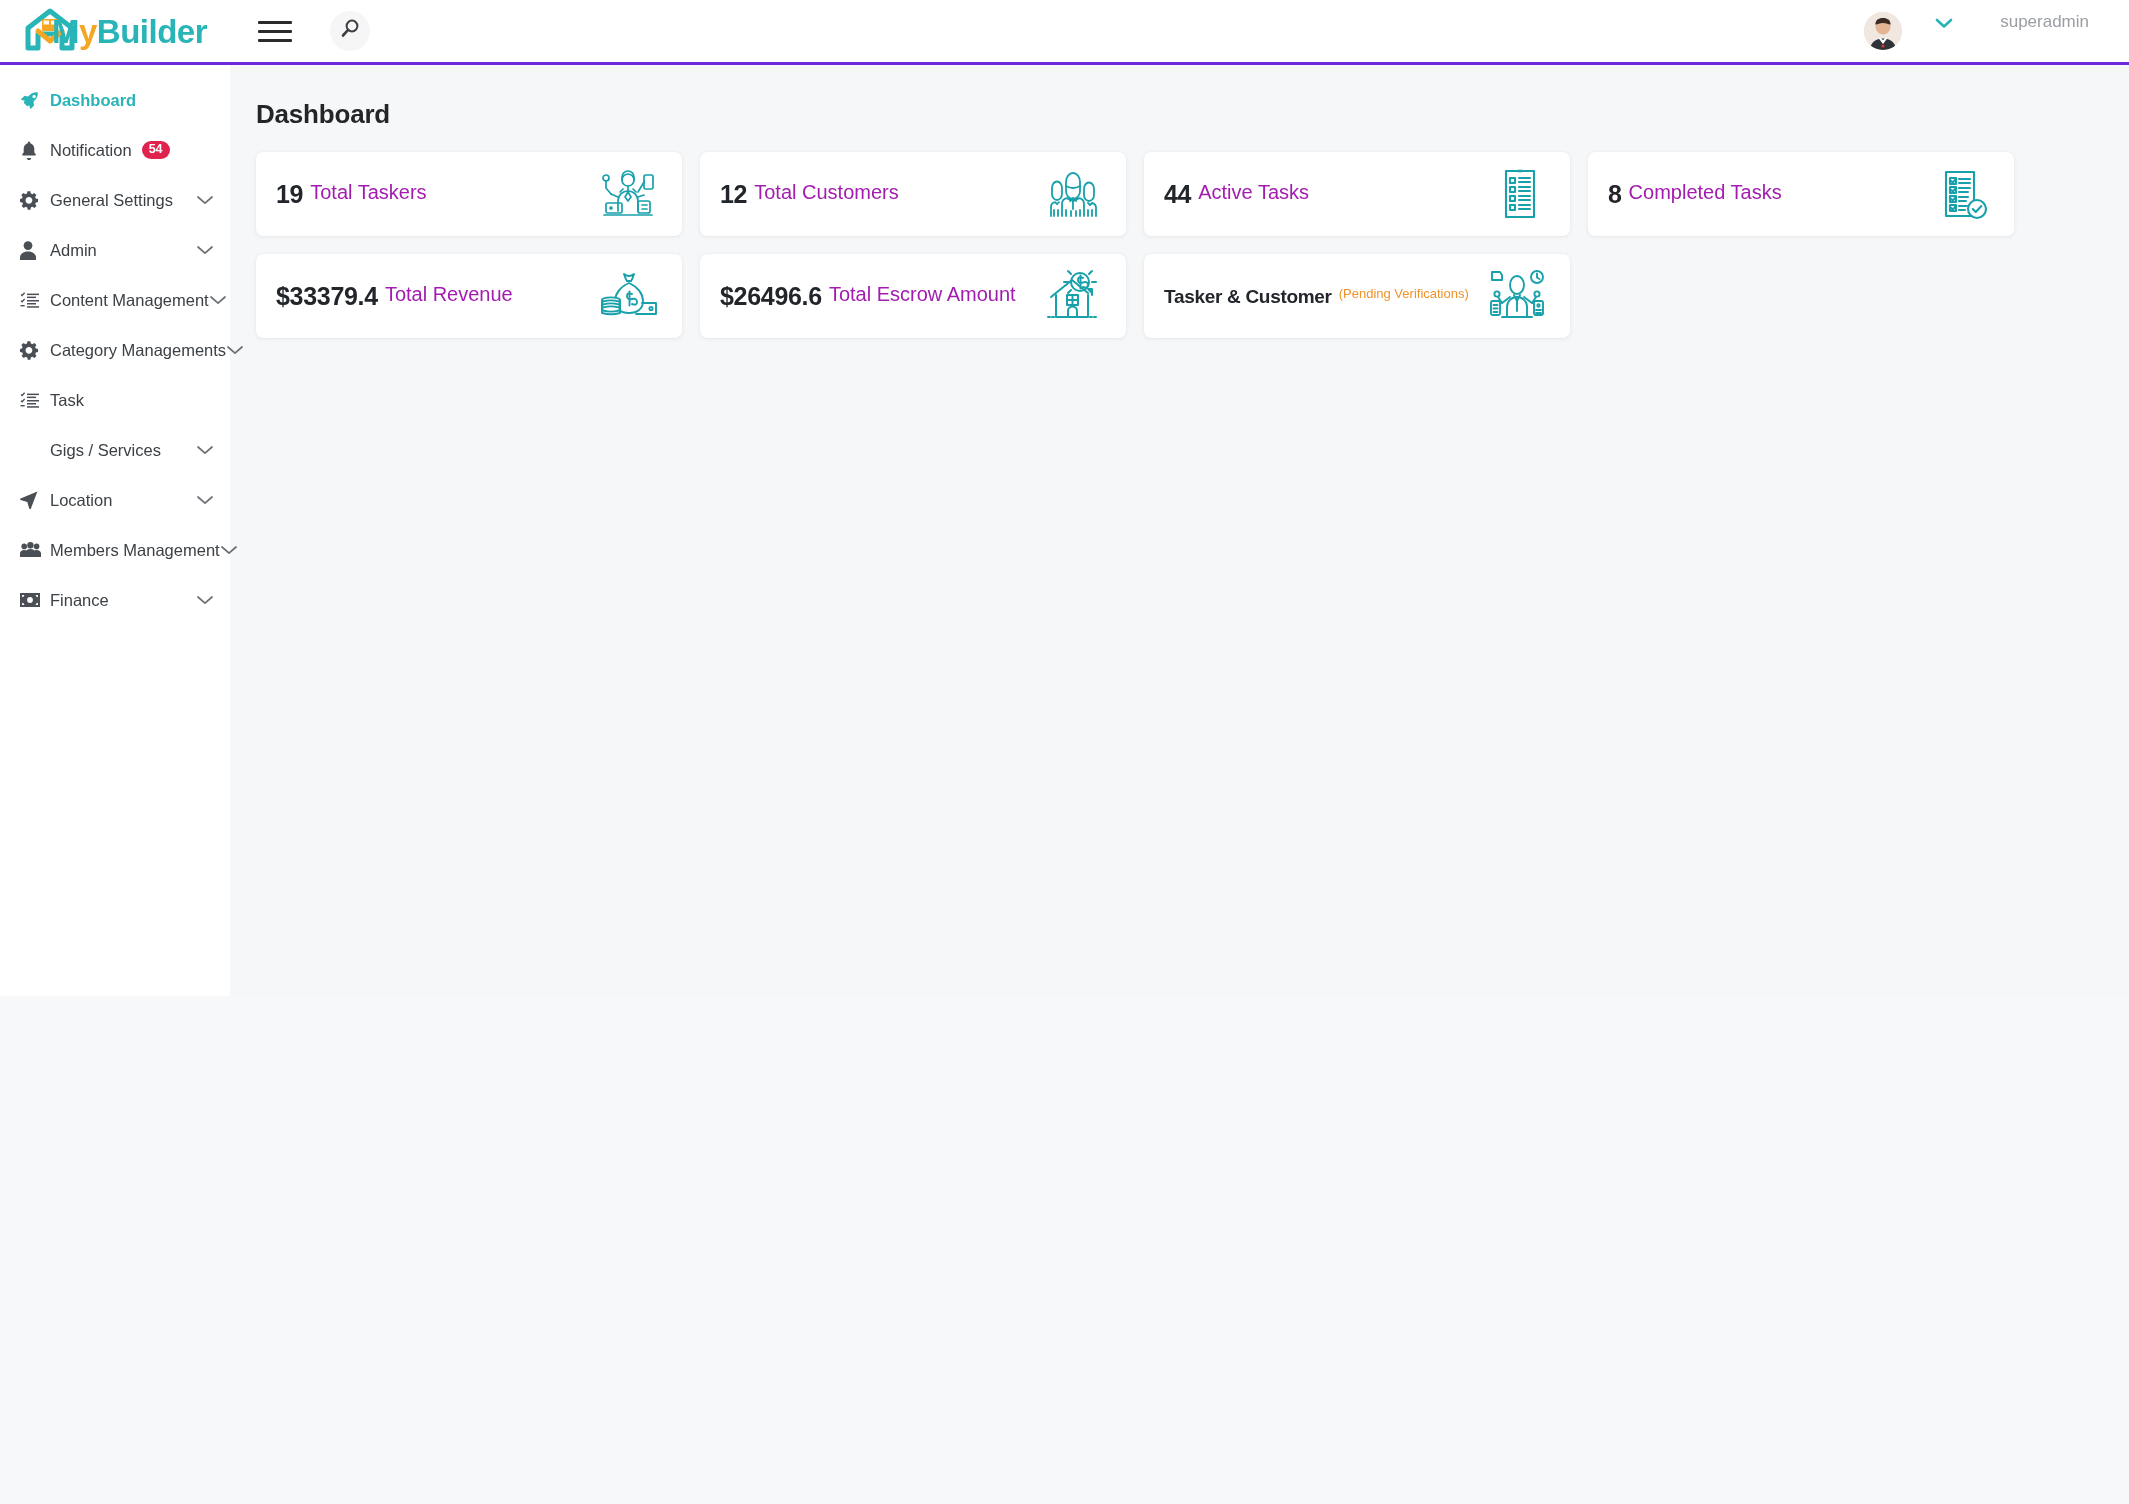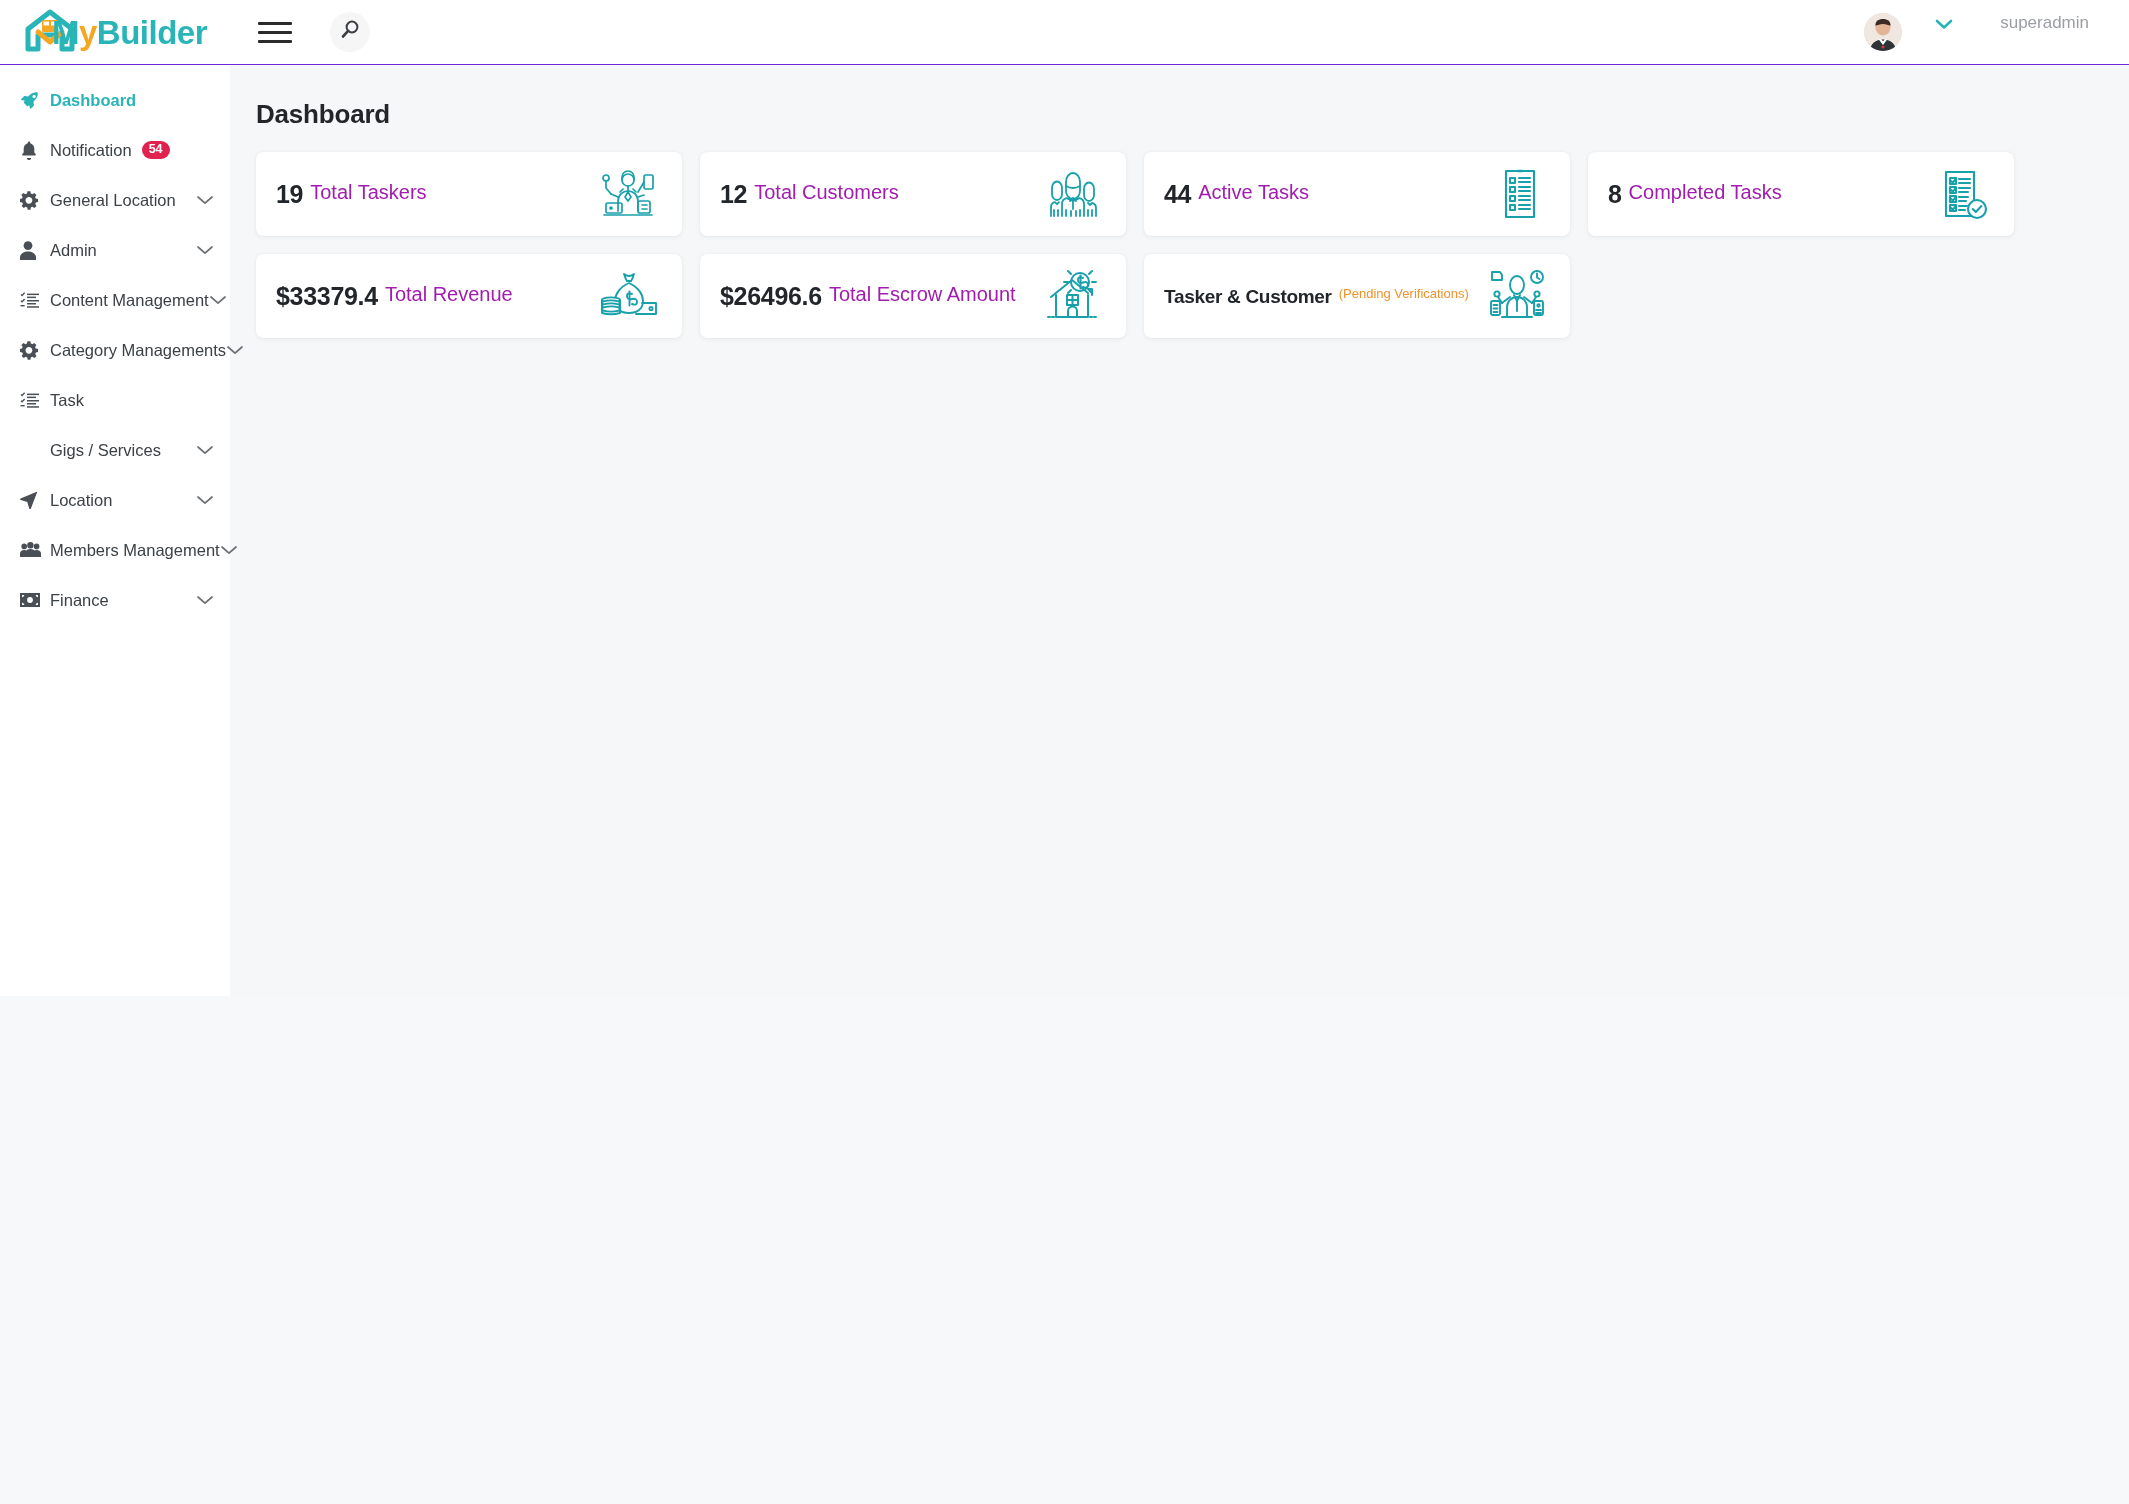--- a/index.html
+++ b/index.html
@@ -22,21 +22,21 @@
 
   
   .topbar {
     position: absolute;
     top: 0; left: 0;
     width: 2129px;
     height: 65px;
     background: #ffffff;
     display: flex;
     align-items: center;
-    border-bottom: 1px solid #6d28d9;
+    border-bottom: 3px solid #6d28d9;
     z-index: 5;
   }
 
   .brand {
     width: 230px;
     height: 65px;
     display: flex;
     align-items: center;
     padding-left: 22px;
     flex: 0 0 230px;
@@ -277,21 +277,21 @@
       <span class="nav-label">Notification</span>
       <span class="badge">54</span>
     </div>
 
     <div class="nav-item">
       <span class="nav-icon">
         <svg width="19" height="19" viewBox="0 0 20 20" fill="currentColor">
           <path d="M19 11.6 v-3.2 l-2.4-.4 c-.2-.6-.4-1.2-.7-1.7 l1.4-2 -2.3-2.3 -2 1.4 c-.5-.3-1.1-.6-1.7-.7 L11 .3 H7.8 L7.4 2.7 c-.6.2-1.2.4-1.7.7 l-2-1.4 -2.3 2.3 1.4 2 c-.3.5-.6 1.1-.7 1.7 L0 8.4 v3.2 l2.4.4 c.2.6.4 1.2.7 1.7 l-1.4 2 2.3 2.3 2-1.4 c.5.3 1.1.6 1.7.7 l.4 2.4 H11 l.4-2.4 c.6-.2 1.2-.4 1.7-.7 l2 1.4 2.3-2.3 -1.4-2 c.3-.5.6-1.1.7-1.7 ZM9.4 13.4 c-2 0-3.6-1.6-3.6-3.6 s1.6-3.6 3.6-3.6 3.6 1.6 3.6 3.6 -1.6 3.6 -3.6 3.6Z"></path>
         </svg>
       </span>
-      <span class="nav-label">General Location</span>
+      <span class="nav-label">General Settings</span>
       <span class="chev">
         <svg width="18" height="12" viewBox="0 0 18 12">
             <path d="M2 3 L9 9.2 L16 3" fill="none" stroke="currentColor" stroke-width="1.7" stroke-linecap="round" stroke-linejoin="round"></path>
           </svg>
       </span>
     </div>
 
     <div class="nav-item">
       <span class="nav-icon">
         <svg width="16" height="19" viewBox="0 0 16 19" fill="currentColor">

